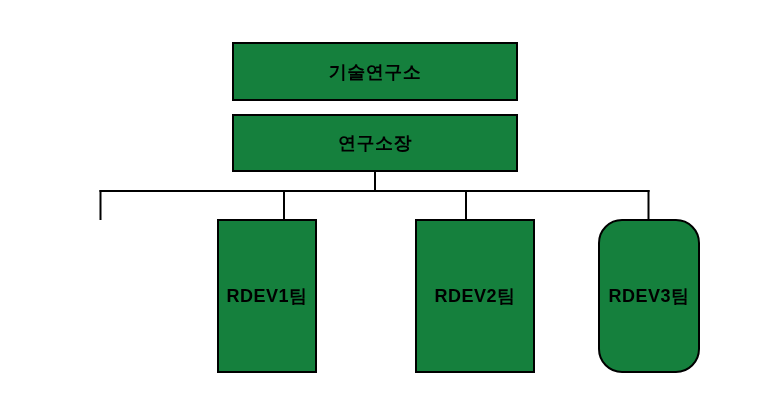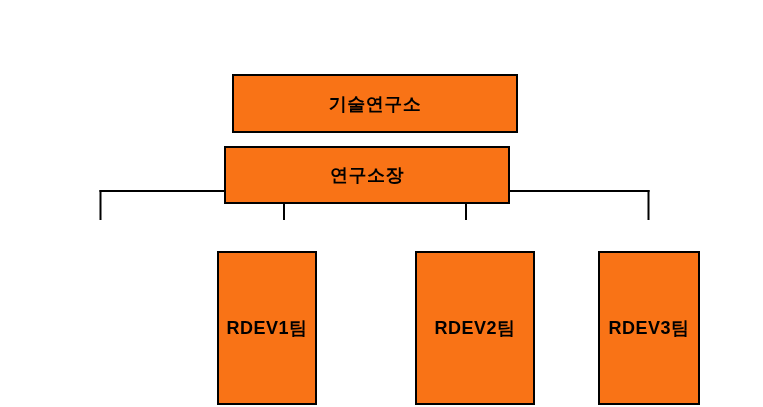--- a/index.html
+++ b/index.html
@@ -18,43 +18,42 @@
   .connectors {
     position: absolute;
     left: 0;
     top: 0;
     width: 763px;
     height: 407px;
   }
   .org-box {
     position: absolute;
     box-sizing: border-box;
-    background: #f97316;
+    background: #15803d;
     border: 2px solid #000000;
     display: flex;
     flex-direction: column;
     align-items: center;
     justify-content: center;
     text-align: center;
     color: #000000;
     font-weight: bold;
     font-size: 18px;
     line-height: 26px;
     letter-spacing: 0.5px;
-    margin-top: 32px;
   }
   
   .box-root     { left: 232px; top: 42px;  width: 286px; height: 59px; }
-  .box-director { left: 224px; top: 114px; width: 286px; height: 58px; }
+  .box-director { left: 232px; top: 114px; width: 286px; height: 58px; }
   
   .box-team  { top: 219px; height: 154px; }
   .box-team1 { left: 50px;  width: 101px; }
   .box-team2 { left: 217px; width: 100px; }
   .box-team3 { left: 415px; width: 120px; }
-  .box-team4 { left: 598px; width: 102px; }
+  .box-team4 { left: 598px; width: 102px; border-radius: 24px; }
 </style>
 </head>
 <body>
 
 <div class="canvas">
 
   <svg class="connectors" viewBox="0 0 763 407" xmlns="http://www.w3.org/2000/svg">
 
     <line x1="375" y1="172" x2="375" y2="191" stroke="#000000" stroke-width="2"></line>
 

